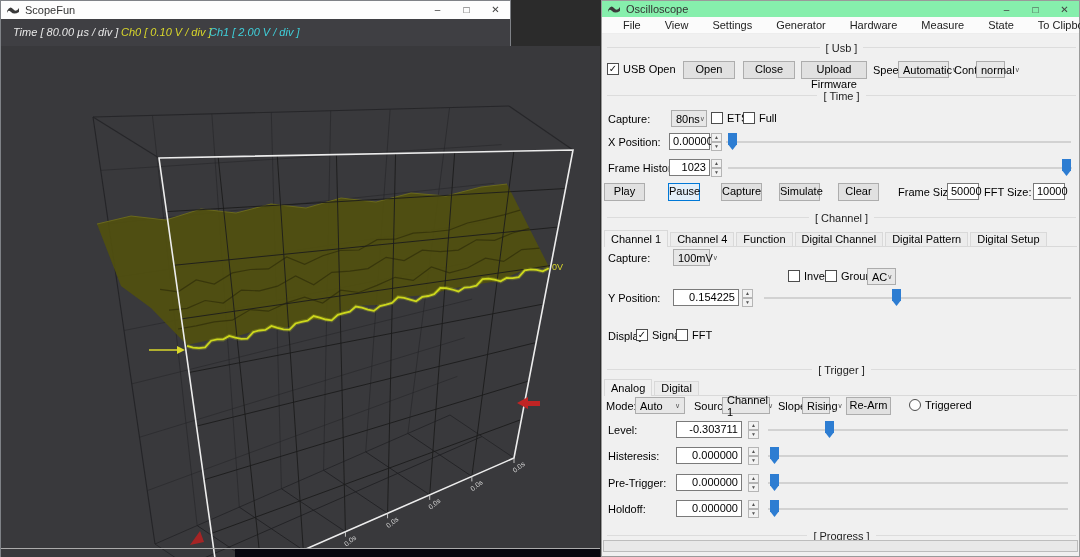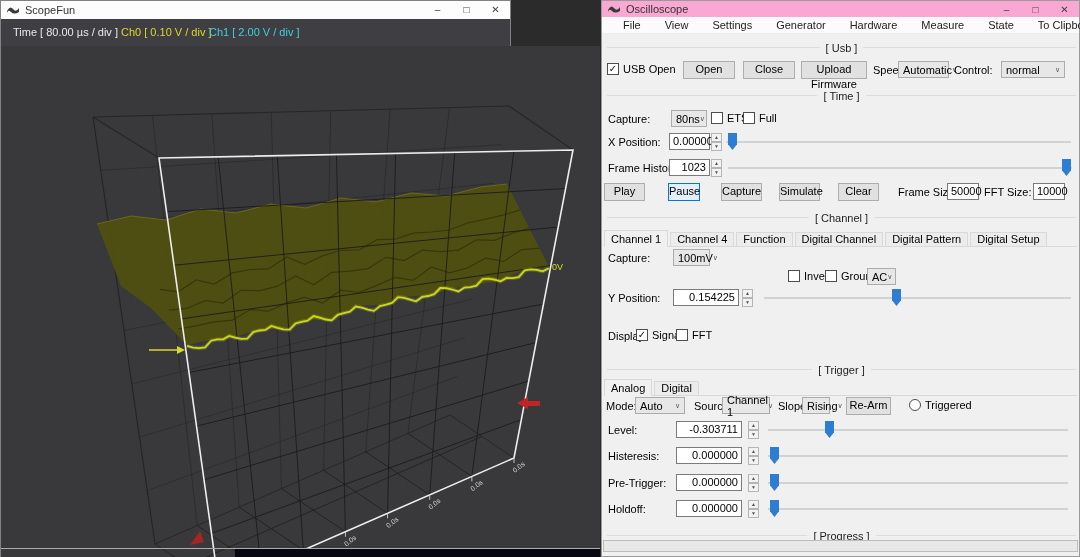--- a/index.html
+++ b/index.html
@@ -8,28 +8,28 @@
   .window{position:absolute;box-sizing:border-box;border:1px solid #9a9a9a;background:#f0f0f0;}
   
   .titlebar{display:flex;align-items:center;background:#fdfdfd;font-size:11px;color:#333;
     padding-left:5px;box-sizing:border-box;}
   .title-icon{width:14px;height:12px;margin-right:5px;display:inline-block;}
   .win-controls{margin-left:auto;display:flex;height:100%;}
   .win-btn{width:29px;text-align:center;font-size:10px;color:#444;line-height:17px;}
   
   #scopefun{left:0;top:0;width:511px;height:557px;background:#39393c;border-color:#7f8287;}
   #scopefun .titlebar{height:18px;}
-  .scope-header{position:relative;height:27px;background:#3f3f43;font-size:11px;}
+  .scope-header{position:relative;height:27px;background:#3f3f43;font-size:11px;font-style:italic;}
   .scope-header span{position:absolute;top:7px;white-space:nowrap;}
   .scene{position:relative;width:599px;height:511px;background:#39393c;overflow:hidden;}
   .bottom-line{position:absolute;left:0;bottom:8px;width:599px;height:1px;background:#ababab;}
   .taskbar-strip{position:absolute;left:234px;bottom:0;width:365px;height:8px;background:#07070f;}
   
   #osc{left:601px;top:0;width:479px;height:557px;}
-  #osc .titlebar{height:16px;background:#f9a8d4;}
+  #osc .titlebar{height:16px;background:#86efac;}
   .menubar{height:16px;background:#fbfbfb;display:flex;align-items:center;font-size:11px;
     color:#222;padding-left:4px;border-bottom:1px solid #ededed;}
   .menu-item{padding:0 7px;line-height:15px;white-space:nowrap;margin-left:10px;}
   .content{position:absolute;top:32px;left:0;width:477px;bottom:0;font-size:11px;color:#000;}
   .section{position:absolute;left:5px;right:3px;height:13px;display:flex;align-items:center;}
   .sep-line{flex:1;height:1px;background:#dcdcdc;}
   .section .txt{padding:0 6px;color:#1d1d1d;font-size:11px;white-space:nowrap;}
   .row{position:absolute;left:0;right:2px;height:18px;}
   .lbl{position:absolute;top:3px;white-space:nowrap;color:#000;}
   .btn{position:absolute;top:0;height:18px;background:#e1e1e1;border:1px solid #adadad;
@@ -224,21 +224,21 @@
         </span>
         <span class="btn" style="left:81px;width:52px">Open</span>
         <span class="btn" style="left:141px;width:52px">Close</span>
         <span class="btn" style="left:199px;width:66px">Upload Firmware</span>
         <span class="lbl" style="left:271px">Speed:</span>
         <span class="combo" style="left:296px;width:51px">
           <span>Automatic</span>
           <span class="arrow">∨</span>
         </span>
         <span class="lbl" style="left:352px">Control:</span>
-        <span class="combo" style="left:399px;width:64px">
+        <span class="combo" style="left:374px;width:29px">
           <span>normal</span>
           <span class="arrow">∨</span>
         </span>
       </div>
 
       <div class="section" style="top:56px">
         <div class="sep-line"></div>
           <span class="txt">[ Time ]</span>
           <div class="sep-line"></div>
       </div>

